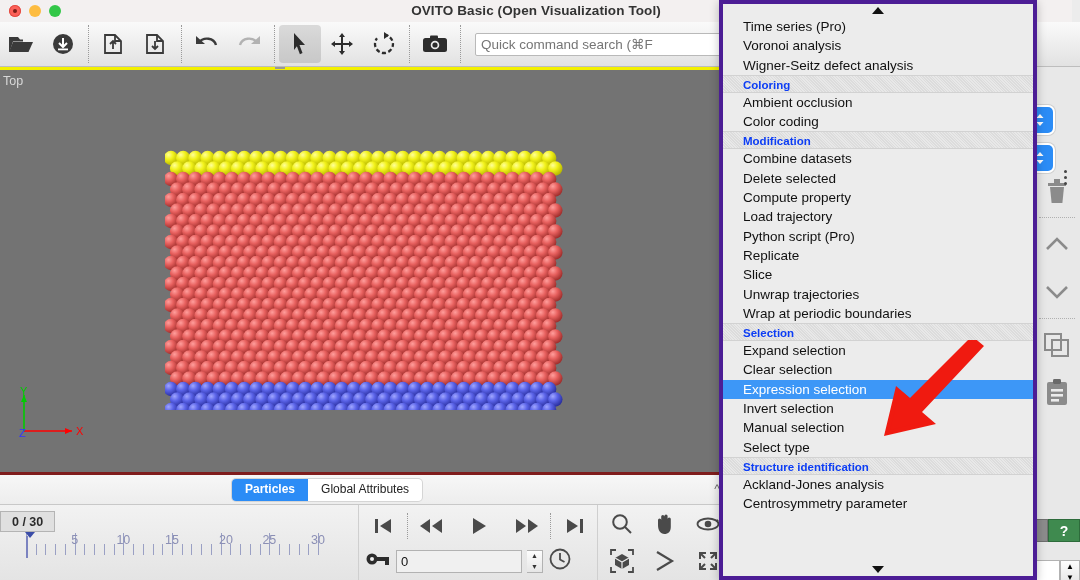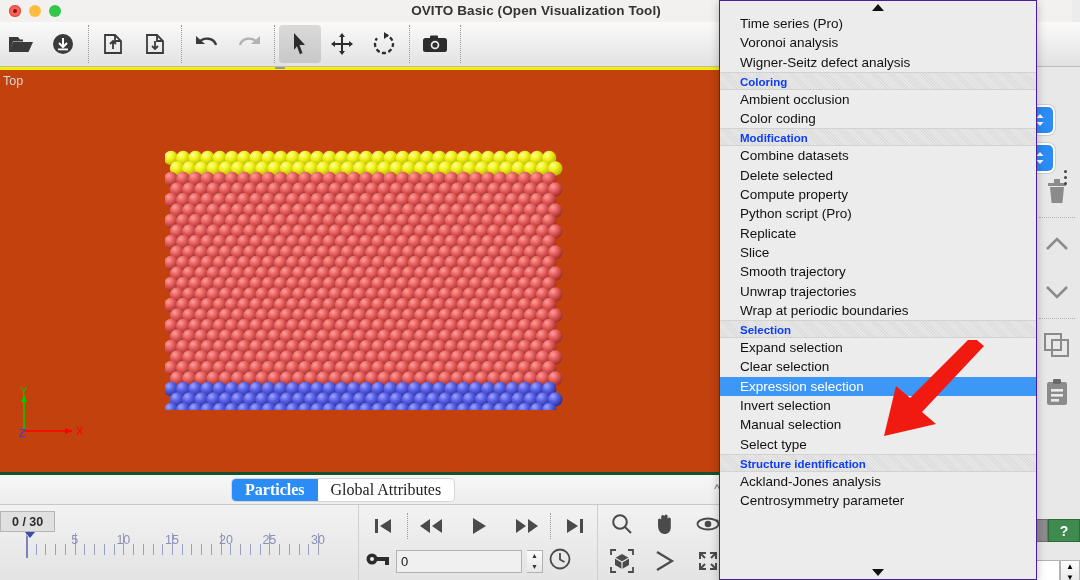--- a/index.html
+++ b/index.html
@@ -47,21 +47,21 @@
   .search-wrap { margin-left: 10px; }
   .search-input {
     width: 300px; height: 23px; background: #fff; border: 1px solid #b9b9b9;
     border-radius: 2px; font-size: 13.5px; color: #8a8a8a;
     padding: 0 5px; font-family: "Liberation Sans", sans-serif;
   }
 
   
   .viewport-frame {
     position: absolute; left: 0; top: 67px; width: 730px; height: 408px;
-    background: #c2410c; border-top: 3px solid #f3f000; border-bottom: 3px solid #14532d;
+    background: #737373; border-top: 3px solid #f3f000; border-bottom: 3px solid #7f1d1d;
   }
   .vp-label {
     position: absolute; left: 3px; top: 4px; color: #d8d8d8; font-size: 12.5px;
   }
   .vp-scroll-hint {
     position: absolute; left: 275px; top: -3px; width: 10px; height: 2px; background: #999;
   }
   .crystal { position: absolute; left: 165px; top: 80px; }
   .axes { position: absolute; left: 14px; top: 313px; }
 
@@ -70,21 +70,21 @@
     position: absolute; left: 0; top: 475px; width: 730px; height: 30px;
     background: linear-gradient(#f7f7f7, #ededed);
     border-bottom: 1px solid #c8c8c8;
   }
   .tabs {
     position: absolute; left: 232px; top: 4px; display: flex;
     background: #fff; border-radius: 4px; overflow: hidden;
     box-shadow: 0 0 0 1px #d5d5d5;
   }
   .tab {
-    font-size: 16px; padding: 3px 13px 4px; color: #222; line-height: 15px; font-family: Liberation Serif, serif;
+    font-size: 12px; padding: 3px 13px 4px; color: #222; line-height: 15px;
   }
   .tab.sel { background: #2b8cf6; color: #fff; font-weight: bold; }
   .inspector-chevron {
     position: absolute; right: 10px; top: 7px; color: #6a6a6a; font-size: 12px;
   }
 
   
   .animbar {
     position: absolute; left: 0; top: 505px; width: 730px; height: 75px;
     background: linear-gradient(#f2f2f2, #e4e4e4);
@@ -164,21 +164,21 @@
     position: absolute; right: 0; top: 493px; width: 20px; height: 24px;
     display: flex; flex-direction: column;
     border: 1px solid #b2b2b2; background: linear-gradient(#fdfdfd,#e6e6e6);
   }
   .val-spin div { flex: 1; display: flex; align-items: center; justify-content: center; font-size: 8px; }
   .blue-sliver { position: absolute; right: 46px; top: 446px; width: 14px; height: 10px; background: #6aa8f7; }
 
   
   .menu {
     position: absolute; left: 719px; top: 0; width: 318px; height: 580px;
-    background: #ececec; border: 1px solid #4c1d95;
+    background: #ececec; border: 4px solid #4c1d95;
     box-shadow: 0 2px 9px rgba(0,0,0,0.25);
     font-size: 13.5px; color: #111; overflow: hidden;
   }
   .menu-scroll { height: 13px; display: flex; align-items: center; justify-content: center; }
   .menu-arrow { width: 0; height: 0; border-left: 6px solid transparent; border-right: 6px solid transparent; }
   .menu-arrow.up { border-bottom: 7px solid #111; }
   .menu-arrow.down { border-top: 7px solid #111; }
   .mi {
     height: 19.3px; line-height: 19.3px; padding-left: 20px; white-space: nowrap;
   }
@@ -292,20 +292,23 @@
             <rect x="1" y="4" width="24" height="14" rx="2.5" fill="#2c2c2c"></rect>
             <rect x="8" y="1.5" width="8" height="3.5" rx="1" fill="#2c2c2c"></rect>
             <circle cx="13" cy="11" r="4.3" fill="#ececec"></circle>
             <circle cx="13" cy="11" r="2.6" fill="#2c2c2c"></circle>
           </svg>
       </div>
     </div>
 
     <div class="tb-sep"></div>
 
+    <div class="search-wrap">
+      <input class="search-input" type="text" value="" placeholder="Quick command search (⌘F" style="">
+    </div>
   </div>
 
   <div class="viewport-frame">
     <div class="vp-scroll-hint"></div>
     <div class="vp-label">Top</div>
 
     <svg class="crystal" width="400" height="260">
       <defs>
         <radialGradient id="gy" cx="33%" cy="28%" r="72%">
           <stop offset="0%" stop-color="#ffff99"></stop>
@@ -1369,24 +1372,24 @@
         <div class="mi">Time series (Pro)</div>
         <div class="mi">Voronoi analysis</div>
         <div class="mi">Wigner-Seitz defect analysis</div>
         <div class="mhdr">Coloring</div>
         <div class="mi">Ambient occlusion</div>
         <div class="mi">Color coding</div>
         <div class="mhdr">Modification</div>
         <div class="mi">Combine datasets</div>
         <div class="mi">Delete selected</div>
         <div class="mi">Compute property</div>
+        <div class="mi">Load trajectory</div>
         <div class="mi">Python script (Pro)</div>
         <div class="mi">Replicate</div>
         <div class="mi">Slice</div>
-        <div class="mi">Smooth trajectory</div>
         <div class="mi">Unwrap trajectories</div>
         <div class="mi">Wrap at periodic boundaries</div>
         <div class="mhdr">Selection</div>
         <div class="mi">Expand selection</div>
         <div class="mi">Clear selection</div>
         <div class="mi sel">Expression selection</div>
         <div class="mi">Invert selection</div>
         <div class="mi">Manual selection</div>
         <div class="mi">Select type</div>
         <div class="mhdr">Structure identification</div>

